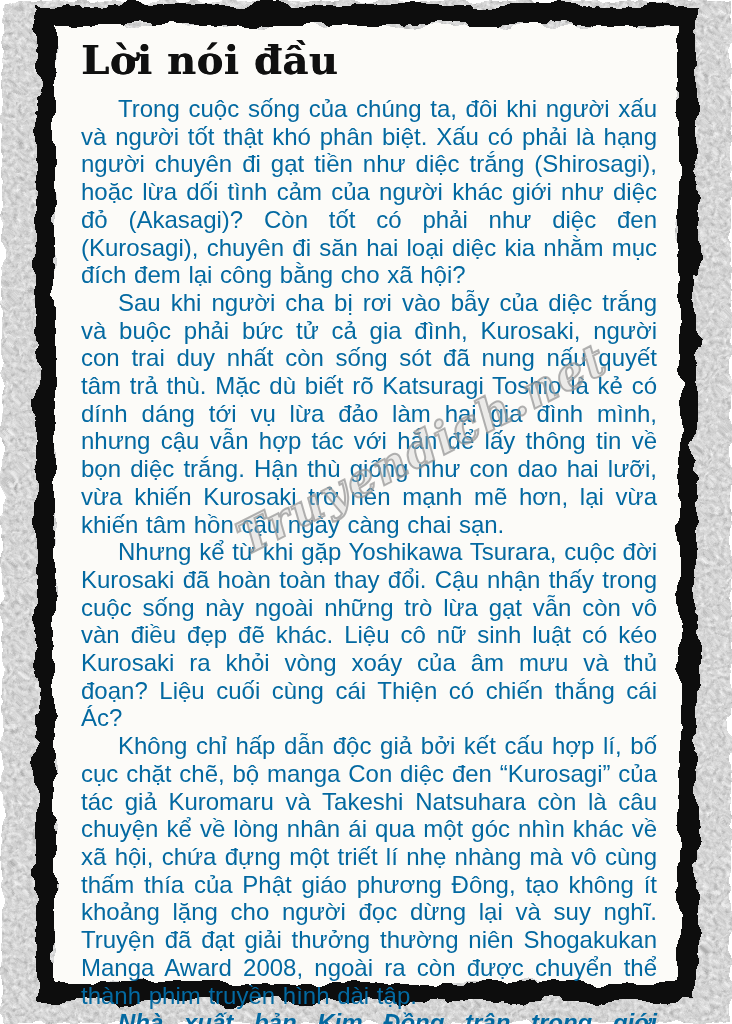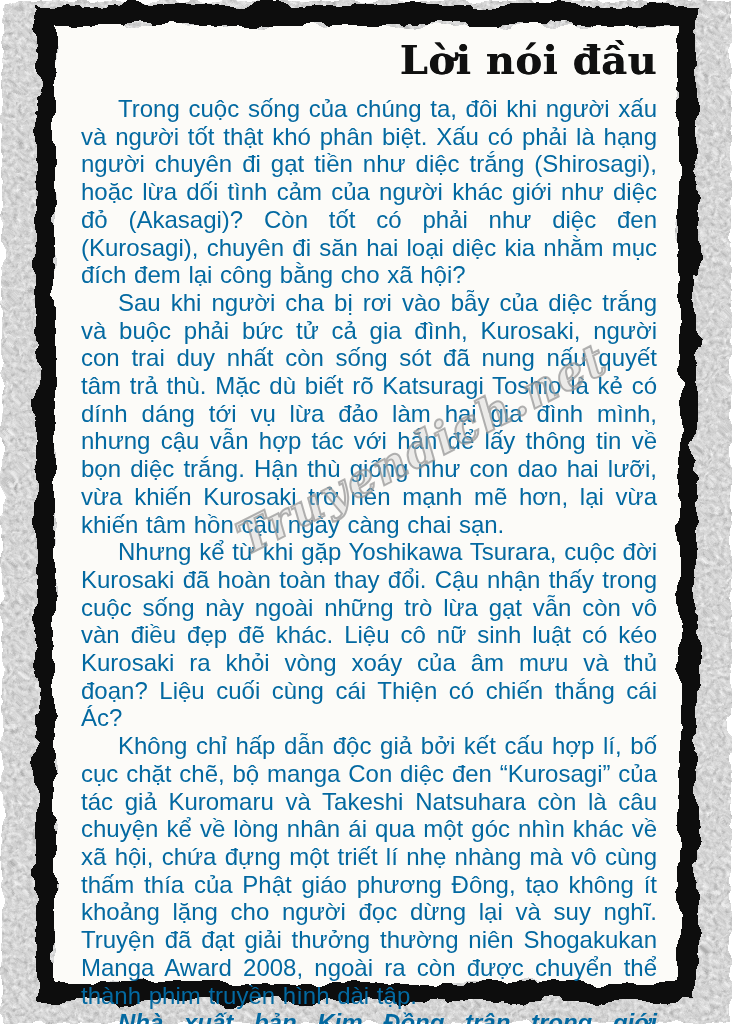--- a/index.html
+++ b/index.html
@@ -27,21 +27,21 @@
     left: 81px;
     top: 34px;
     width: 576px;
     color: #1a1a1a;
   }
   .page-title {
     font-family: "DejaVu Serif", serif;
     font-weight: 700;
     font-size: 40px;
     line-height: 52px;
-    text-align: right;
+    text-align: left;
     letter-spacing: 0.5px;
     color: #101010;
     text-shadow: 0.4px 0 0 #101010;
     margin-bottom: 9px;
   }
   .para {
     font-size: 24px;
     line-height: 27.7px;
     text-align: justify;
     text-indent: 37px;

